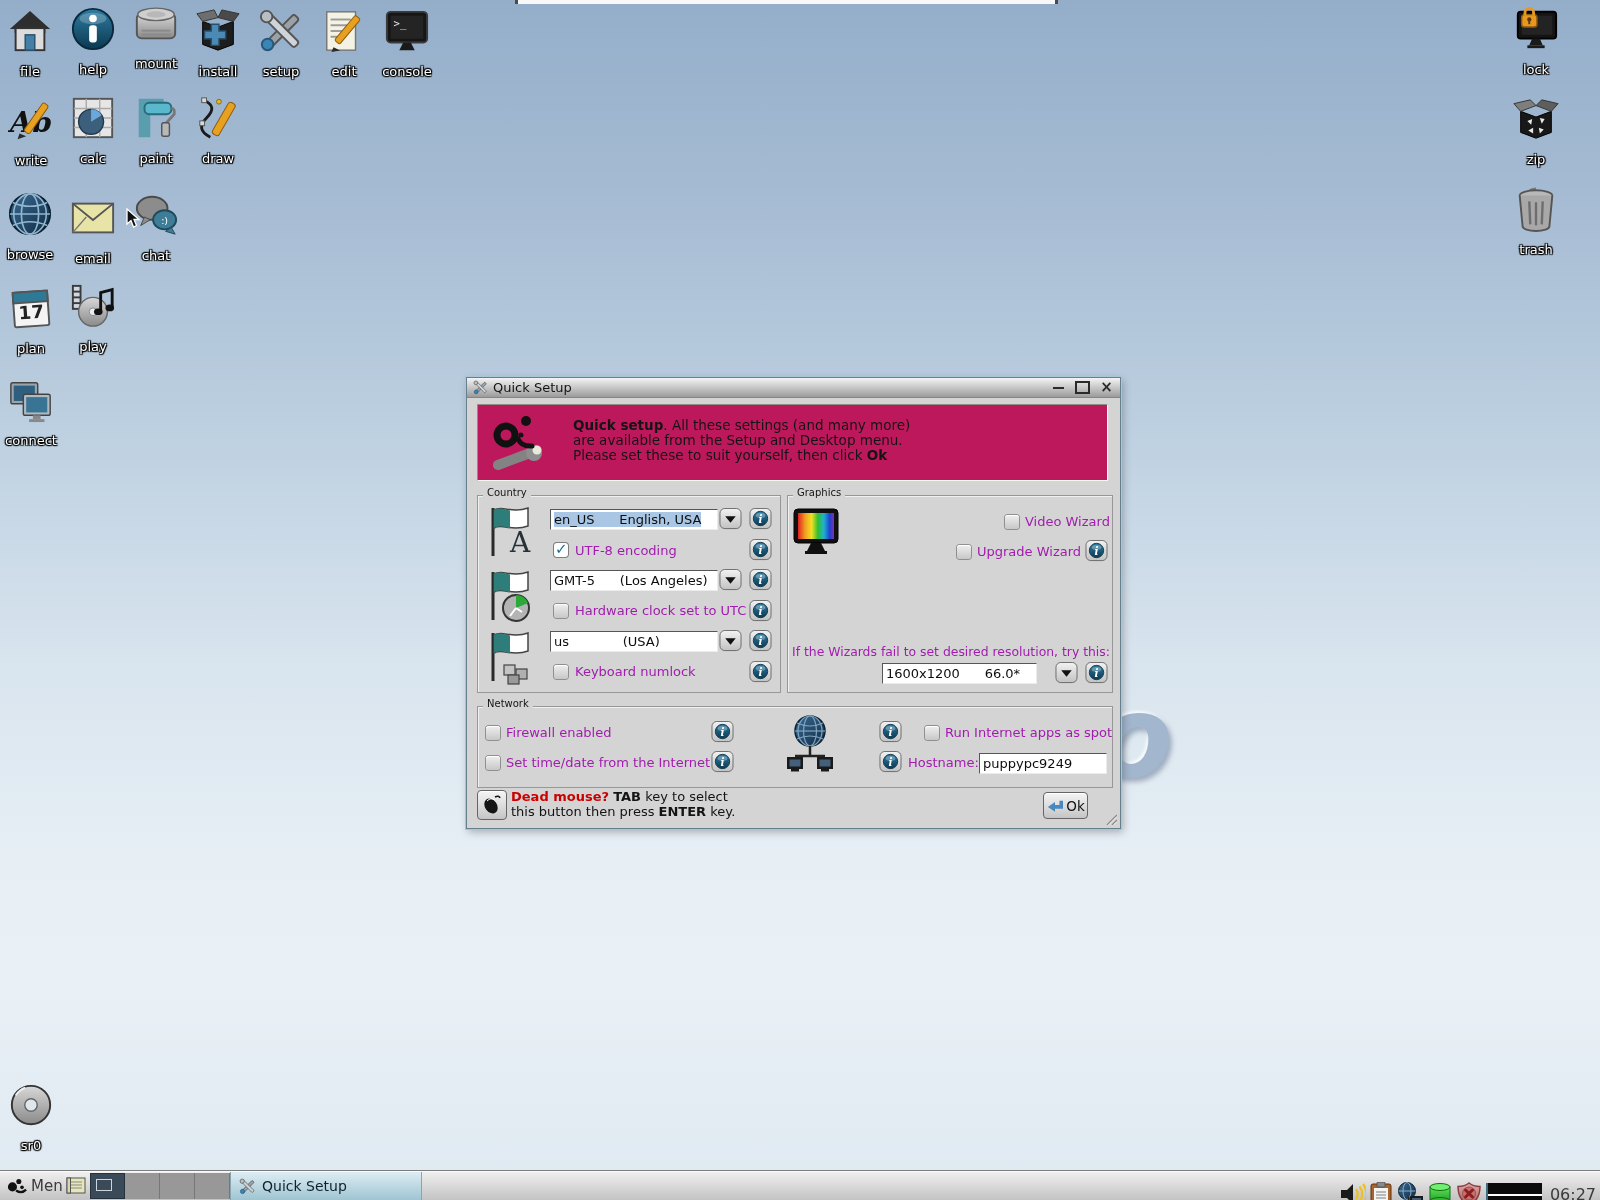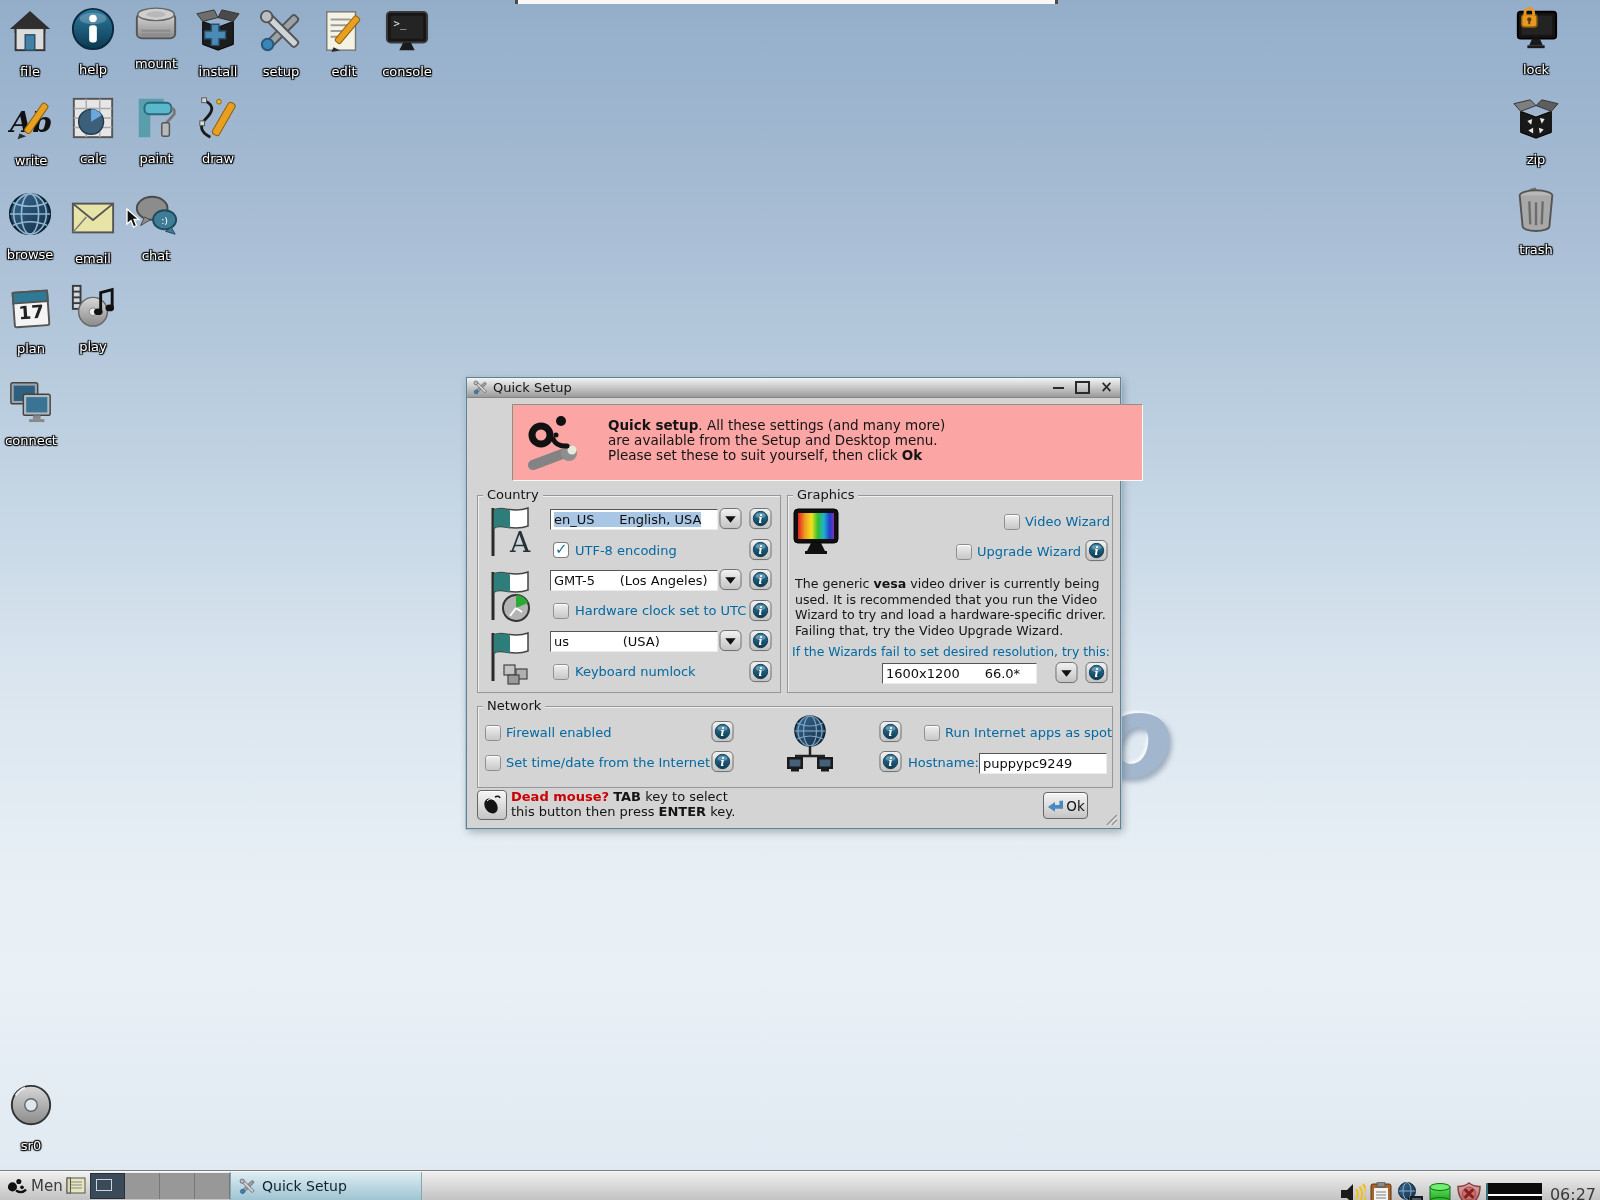--- a/index.html
+++ b/index.html
@@ -20,35 +20,35 @@
   
   .win{position:absolute;left:466px;top:377px;width:653px;height:450px;background:#d4d4d4;z-index:5;
     border:1px solid #64808f;box-shadow:0 0 0 1px #a9c6d8,2px 3px 8px rgba(0,0,0,.28);}
   .tbar{position:absolute;left:0;top:0;right:0;height:19px;background:linear-gradient(#f4f4f4,#9b9b9b);
     border-bottom:1px solid #858585;display:flex;align-items:center;padding:0 6px;gap:5px;}
   .ttitle{font-size:13px;color:#141414;flex:1}
   .wctl{width:15px;height:13px;display:flex;align-items:center;justify-content:center;margin-left:4px}
   .min-glyph{width:11px;height:0;border-bottom:2px solid #2a2a2a}
   .max-glyph{width:11px;height:9px;border:2px solid #2a2a2a;background:transparent}
   .close-glyph{font-size:15px;font-weight:bold;color:#2a2a2a;line-height:13px}
-  .hdr{position:absolute;left:10px;top:26px;width:629px;height:75px;background:#fca5a5;
-    border:1px solid;border-color:#8f8f83 #fbfbf2 #fbfbf2 #8f8f83;margin-left:35px;}
+  .hdr{position:absolute;left:10px;top:26px;width:629px;height:75px;background:#be185d;
+    border:1px solid;border-color:#8f8f83 #fbfbf2 #fbfbf2 #8f8f83;}
   .hline{position:absolute;left:95px;font-size:13.5px;color:#141414;white-space:nowrap}
   .group{position:absolute;border:1px solid #979797;box-shadow:inset 1px 1px 0 rgba(255,255,255,.65);}
-  .legend{position:absolute;top:-9px;left:5px;background:#d4d4d4;padding:0 4px;font-size:13px;color:#141414}
+  .legend{position:absolute;top:-9px;left:5px;background:#d4d4d4;padding:0 4px;font-size:10px;color:#141414}
   .combo{position:absolute;height:19px;background:#fff;border:1px solid;border-color:#565656 #ececec #ececec #565656;
     font-size:13px;line-height:19px;padding-left:3px;white-space:pre;color:#0d0d0d;overflow:hidden}
   .sel{background:#a9c6e4}
   .b22{position:absolute;width:23px;height:22px;cursor:pointer}
   .b22 svg{width:23px;height:22px;display:block}
   .cb{position:absolute;width:14px;height:14px;border-radius:3px;background:linear-gradient(#efefef,#c7c7c7);
     box-shadow:0 0 0 1px #8f8f8f,inset 0 1px 0 #fff;}
   .cb.on{background:#fff;box-shadow:0 0 0 1px #7d7d7d}
   .cb.on::after{content:"✓";position:absolute;left:1px;top:-3px;font-size:15px;font-weight:bold;color:#1f6f95}
-  .lbl{position:absolute;font-size:13px;color:#0369a1;white-space:nowrap}
+  .lbl{position:absolute;font-size:13px;color:#a21caf;white-space:nowrap}
   .para{position:absolute;font-size:12.6px;line-height:15.5px;color:#141414}
   .tinput{position:absolute;height:19px;background:#fff;border:1px solid;border-color:#565656 #ececec #ececec #565656;
     font-size:13px;padding:0 3px;color:#0d0d0d;font-family:inherit}
   .pushbtn{position:absolute;display:flex;align-items:center;justify-content:center;gap:2px;
     background:linear-gradient(#f5f5f5,#c5c5c5);border:1px solid #666;border-radius:4px;
     box-shadow:inset 0 1px 0 #fff;font-size:13.5px;color:#111;cursor:pointer}
   .grip{position:absolute;right:3px;bottom:3px}
   
   .bar{position:absolute;left:0;bottom:0;width:1600px;height:28px;z-index:9;
     background:linear-gradient(#efefef,#c3c3c3);border-top:1px solid #fafafa;box-shadow:0 -1px 0 #7d7d7d;}
@@ -486,21 +486,20 @@
       </svg>
     <div class="cb" style="left:217px;top:19px"></div>
     <div class="lbl" style="left:237px;top:18px">Video Wizard</div>
     <div class="cb" style="left:169px;top:49px"></div>
     <div class="lbl" style="left:189px;top:48px">Upgrade Wizard</div>
     <div class="b22" style="left:297px;top:44px">
         <svg>
           <use href="#i-info"></use>
         </svg>
       </div>
-    <div class="para" style="left:7px;top:80px;width:312px"><span>The generic </span><b>vesa</b><span> video driver is currently being used. It is recommended that you run the Video Wizard to try and load a hardware-specific driver. Failing that, try the Video Upgrade Wizard.</span></div>
     <div class="lbl" style="left:4px;top:148px;font-size:12.4px">If the Wizards fail to set desired resolution, try this:</div>
     <div class="combo" style="left:94px;top:167px;width:150px"><span>1600x1200      66.0*</span></div>
     <div class="b22" style="left:267px;top:166px">
         <svg>
           <use href="#i-drop"></use>
         </svg>
       </div>
     <div class="b22" style="left:297px;top:166px">
         <svg>
           <use href="#i-info"></use>

